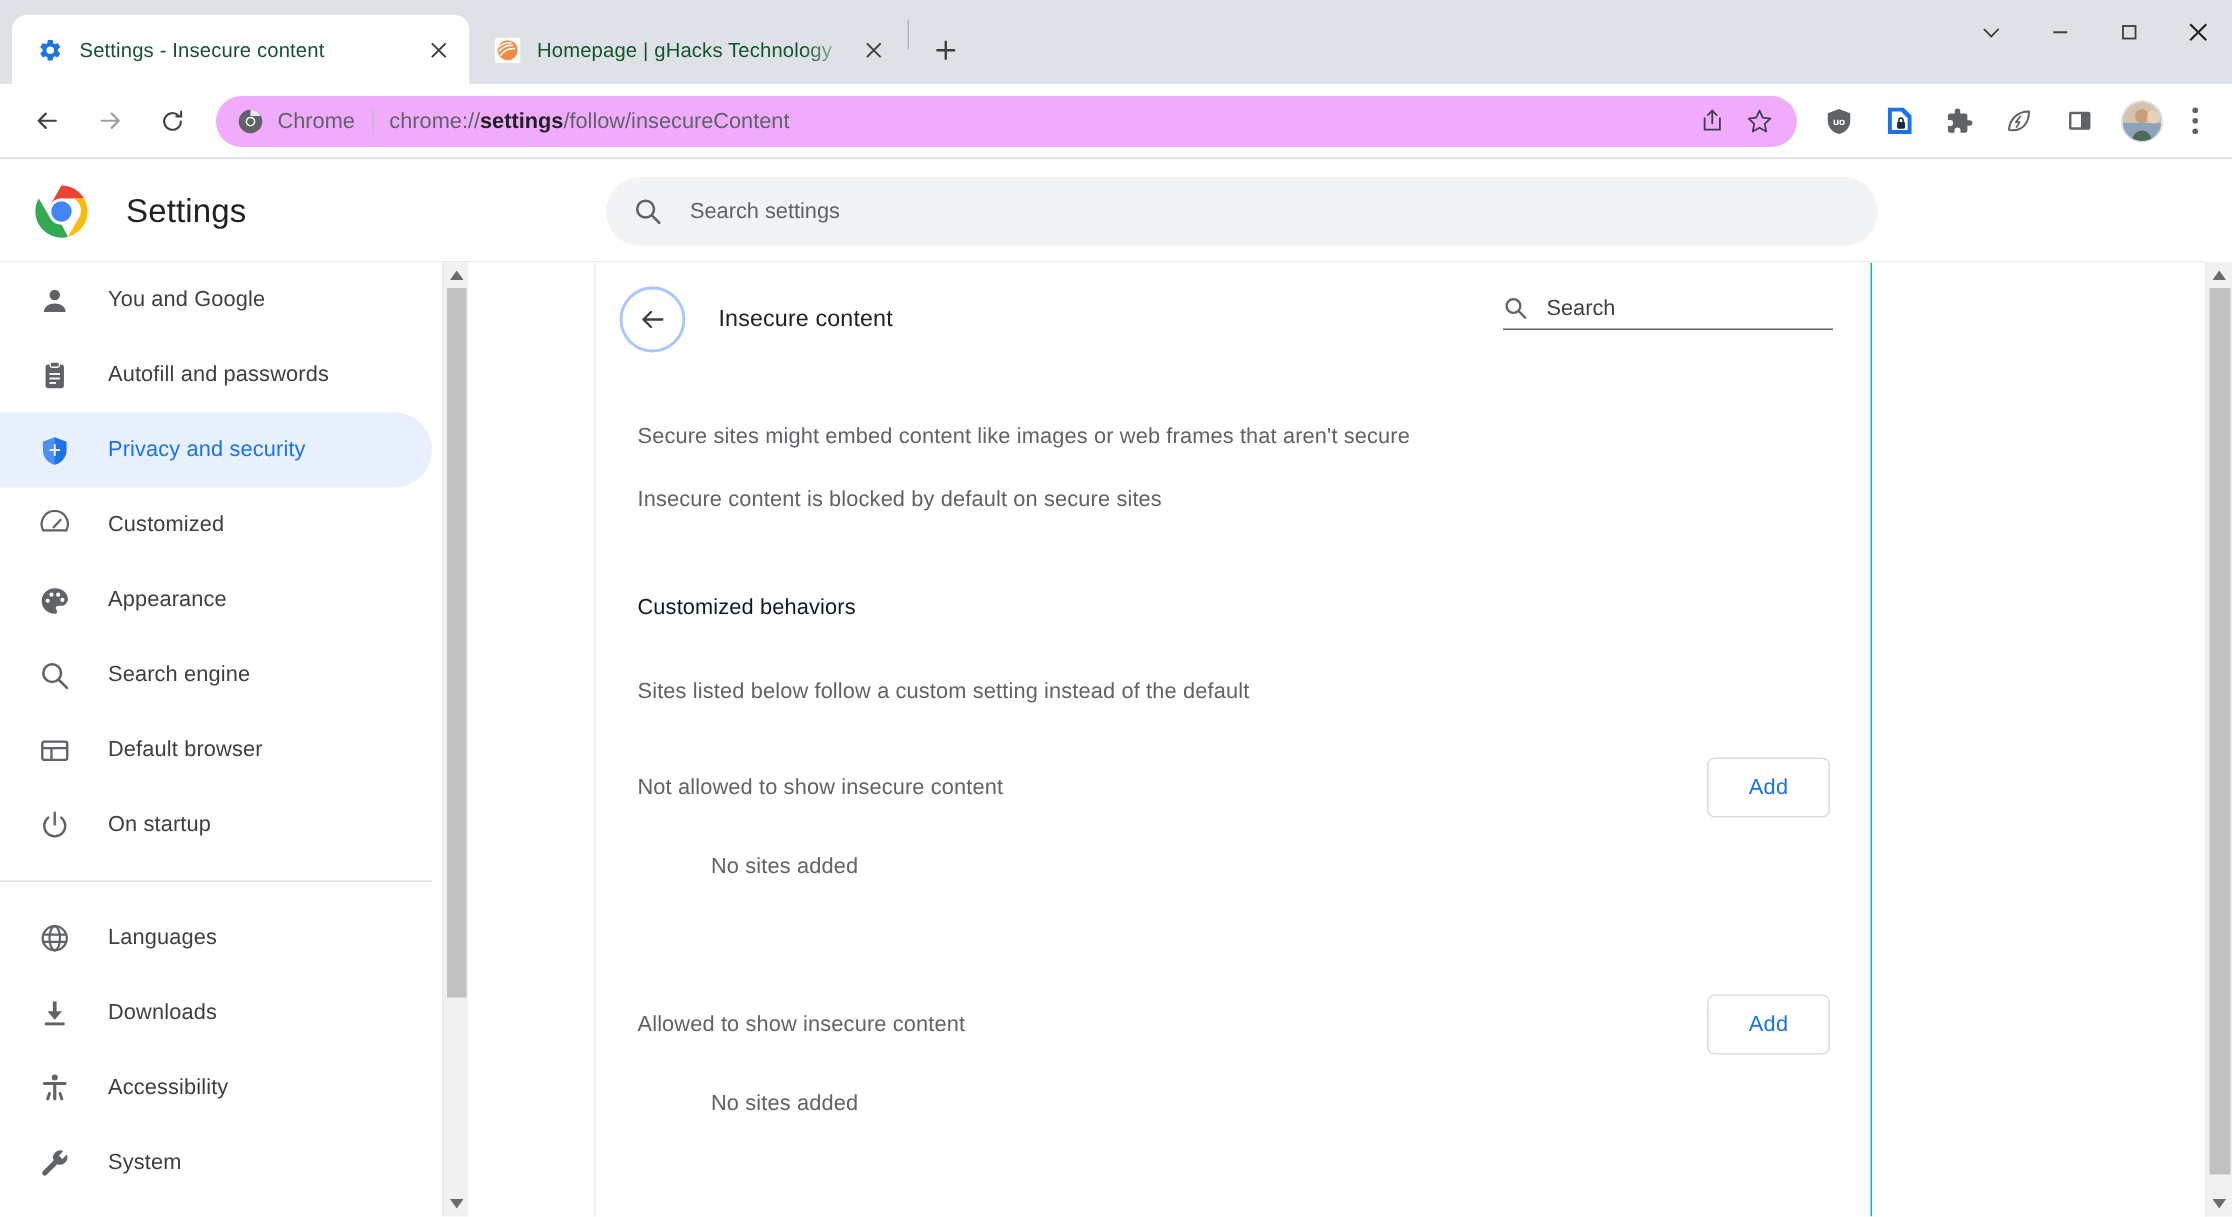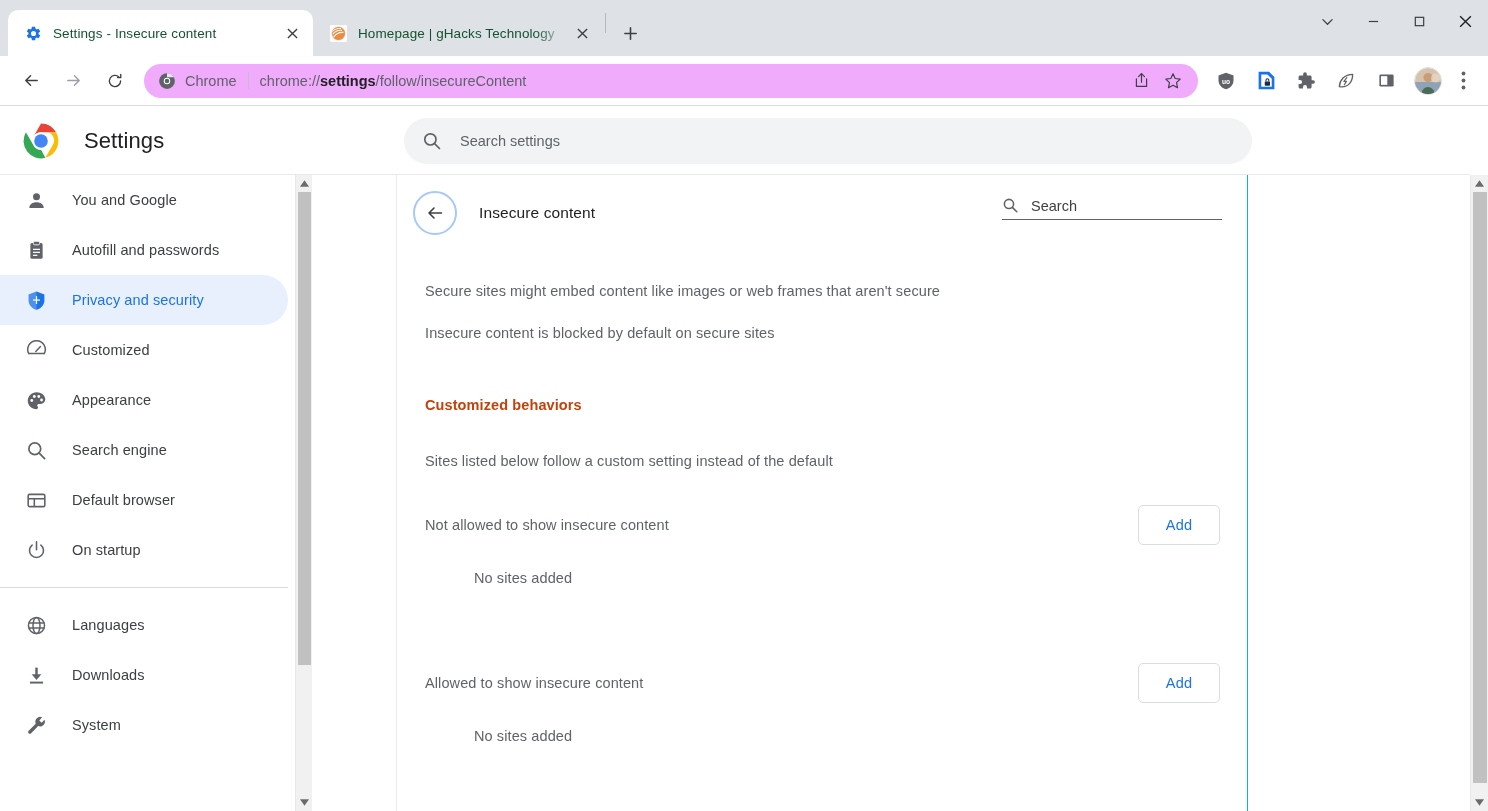--- a/index.html
+++ b/index.html
@@ -235,21 +235,21 @@
   .head-search .hs-text { font-size: 14.5px; color: #404040; }
 
   .desc-line {
     font-size: 14.5px; color: #5f6368;
     padding-left: 28px; letter-spacing: .1px;
   }
   .desc-1 { margin-top: 32px; }
   .desc-2 { margin-top: 26px; }
 
   .section-title {
-    font-size: 14.5px; color: #c2410c; font-weight: 700;
+    font-size: 14.5px; color: #0f172a; font-weight: 400;
     padding-left: 28px; margin-top: 56px; letter-spacing: .1px;
   }
   .section-sub {
     font-size: 14.5px; color: #5f6368;
     padding-left: 28px; margin-top: 40px; letter-spacing: .1px;
   }
   .perm-row {
     display: flex; align-items: center;
     padding: 0 27px 0 28px;
     margin-top: 36px;
@@ -606,20 +606,32 @@
       <span class="si-icon">
         <svg width="21" height="21" viewBox="0 0 24 24" fill="#5f6368">
           <rect x="10.6" y="3" width="2.8" height="9"></rect>
           <path d="M6.5 10.5 L12 17 L17.5 10.5 Z"></path>
           <rect x="4.5" y="19" width="15" height="2.2"></rect>
         </svg>
       </span>
       <span class="si-label">Downloads</span>
     </div>
 
+    <div class="side-item">
+      <span class="si-icon">
+        <svg width="21" height="21" viewBox="0 0 24 24" fill="#5f6368">
+          <circle cx="12" cy="3.8" r="2.3"></circle>
+          <rect x="3" y="7.2" width="18" height="2.3" rx="1.1"></rect>
+          <rect x="10.8" y="7.2" width="2.4" height="14" rx="1"></rect>
+          <rect x="6.2" y="14.8" width="2.2" height="6.5" rx="1" transform="rotate(18 7.3 18)"></rect>
+          <rect x="15.6" y="14.8" width="2.2" height="6.5" rx="1" transform="rotate(-18 16.7 18)"></rect>
+        </svg>
+      </span>
+      <span class="si-label">Accessibility</span>
+    </div>
 
     <div class="side-item">
       <span class="si-icon">
         <svg width="21" height="21" viewBox="0 0 24 24" fill="#5f6368">
           <path d="M21.2 5.4 a5.6 5.6 0 0 1-7.3 7.3 L5.6 21 a2 2 0 0 1-2.8-2.8 l8.3-8.3 a5.6 5.6 0 0 1 7.3-7.3 L15.2 6.2 l2.6 2.6 z"></path>
         </svg>
       </span>
       <span class="si-label">System</span>
     </div>
   </div>

